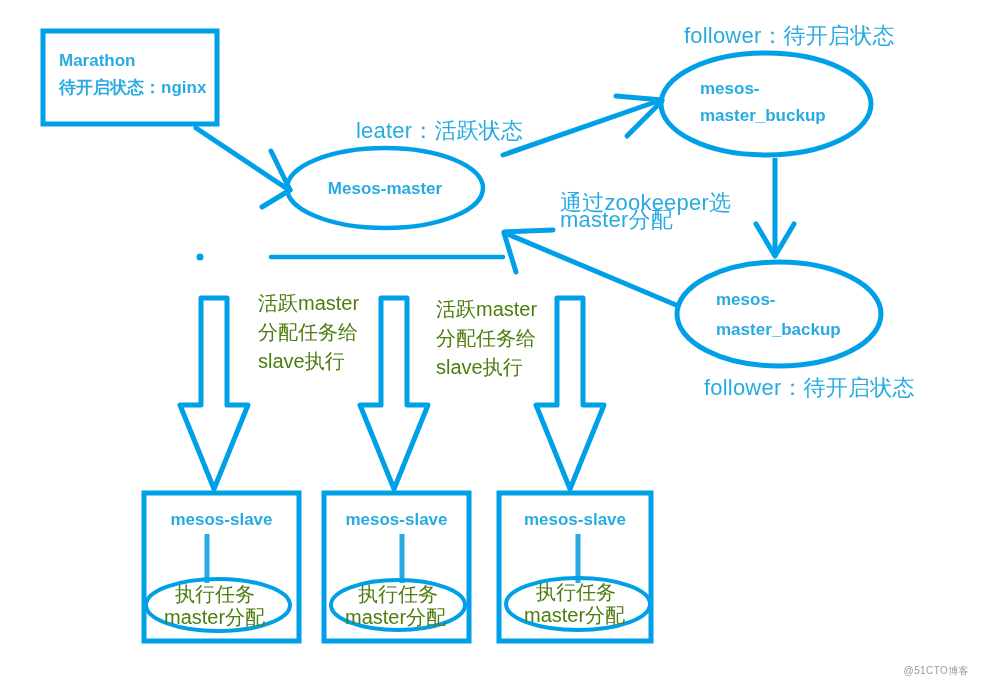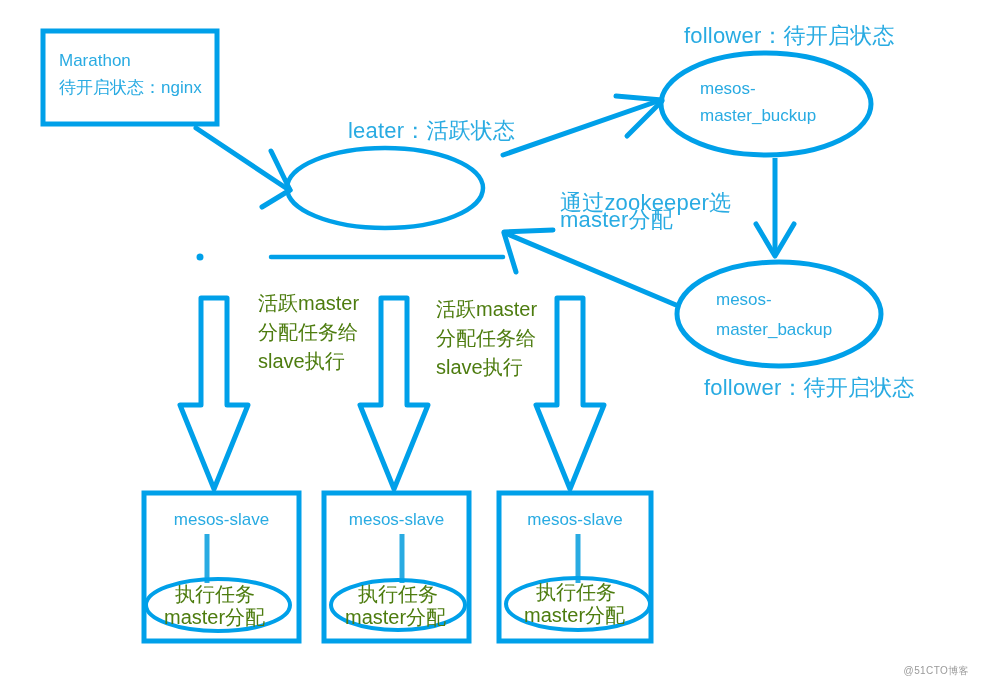--- a/index.html
+++ b/index.html
@@ -39,20 +39,21 @@
     line-height: 1.45;
     white-space: pre;
   }
   .node-text {
     position: absolute;
     color: #29abe2;
     font-size: 17px;
     line-height: 1.55;
     text-align: left;
     white-space: pre;
+    font-weight: bold;
   }
   .centered {
     text-align: center;
   }
   .watermark {
     position: absolute;
     right: 14px;
     bottom: 10px;
     color: #9a9a9a;
     font-size: 10px;
@@ -119,21 +120,22 @@
     <path d="M 578 534 L 578 583" stroke="#29abe2" stroke-width="5" fill="none"></path>
 
     <ellipse cx="218" cy="605" rx="72" ry="26" fill="none" stroke="#00a0e9" stroke-width="4"></ellipse>
     <ellipse cx="398" cy="605" rx="67" ry="25" fill="none" stroke="#00a0e9" stroke-width="4"></ellipse>
     <ellipse cx="578" cy="604" rx="72" ry="26" fill="none" stroke="#00a0e9" stroke-width="4"></ellipse>
   </svg>
 
   <div class="node-text" style="left:59px; top:48px; width:160px;">Marathon</div>
   <div class="node-text" style="left:59px; top:75px; width:170px;">待开启状态：nginx</div>
 
-  <div class="lbl" style="left:348px; top:114px;">leater：活跃状态</div>
+  <div class="lbl" style="left:356px; top:114px;">leater：活跃状态</div>
+  <div class="node-text centered" style="left:287px; top:176px; width:196px;">Mesos-master</div>
 
   <div class="lbl" style="left:684px; top:19px;">follower：待开启状态</div>
   <div class="node-text" style="left:700px; top:76px;">mesos-</div>
   <div class="node-text" style="left:700px; top:103px;">master_buckup</div>
 
   <div class="node-text" style="left:716px; top:287px;">mesos-</div>
   <div class="node-text" style="left:716px; top:317px;">master_backup</div>
   <div class="lbl" style="left:704px; top:371px;">follower：待开启状态</div>
 
   <div class="lbl" style="left:560px; top:170px;margin-top:16px;">通过zookeeper选</div>

